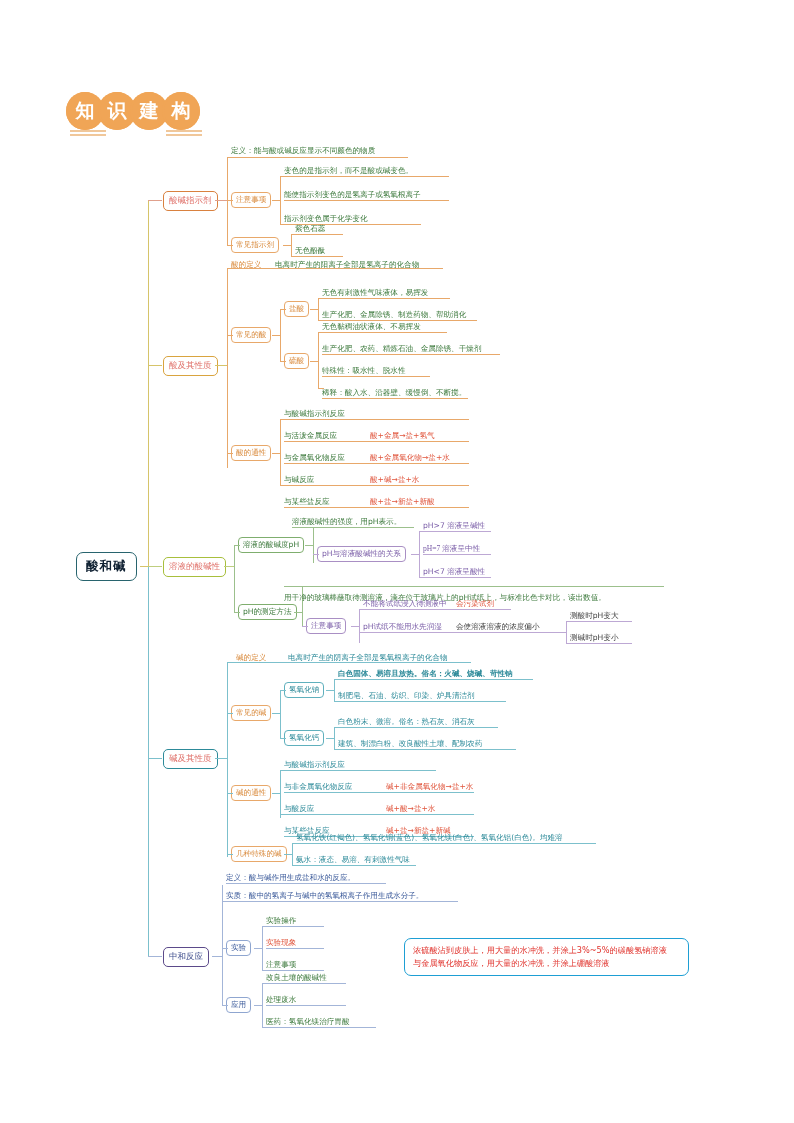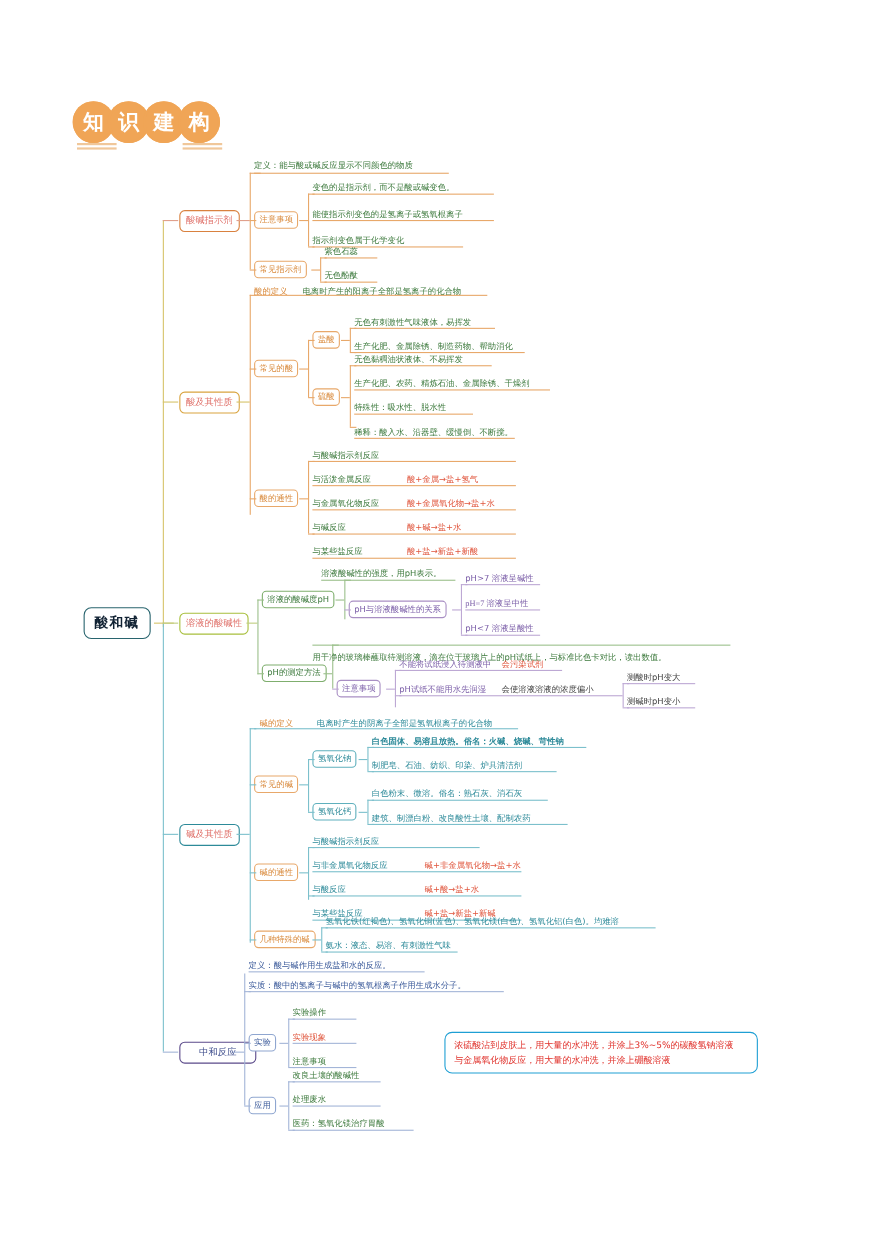--- a/index.html
+++ b/index.html
@@ -24,21 +24,21 @@
   .node{position:absolute;box-sizing:border-box;display:flex;align-items:center;
         justify-content:center;white-space:nowrap;border-radius:5px;background:#fff;}
   .root{
     border:1.6px solid #28646e;color:#123;font-size:12.5px;font-weight:bold;
     padding:5px 9px;border-radius:7px;letter-spacing:1px;
   }
   .b1{border:1.2px solid #d9813f;color:#e0736c;font-size:8.5px;padding:3px 5px;}
   .b2{border:1.2px solid #d9a43f;color:#e0736c;font-size:8.5px;padding:3px 5px;}
   .b3{border:1.2px solid #a8bf3c;color:#e0736c;font-size:8.5px;padding:3px 5px;}
   .b4{border:1.2px solid #2d8a99;color:#e0736c;font-size:8.5px;padding:3px 5px;}
-  .b5{border:1.2px solid #5b4a8a;color:#3b4a8a;font-size:8.5px;padding:3px 17px;}
+  .b5{border:1.2px solid #5b4a8a;color:#3b4a8a;font-size:8.5px;padding:3px 5px;}
 
   .sub{position:absolute;box-sizing:border-box;white-space:nowrap;border-radius:4px;
        background:#fff;padding:2px 4px;font-size:7.6px;display:flex;align-items:center;}
   .sub-or{border:1px solid #e8a86a;color:#d98a3c;}
   .sub-gr{border:1px solid #7fae6e;color:#3d7a3d;}
   .sub-tl{border:1px solid #5fb0bd;color:#2d8a99;}
   .sub-pu{border:1px solid #a98fc4;color:#7b5ea8;}
   .sub-bl{border:1px solid #8fa6d0;color:#3b5a9a;}
 
   
@@ -139,21 +139,21 @@
   <div class="ul c-or" style="left:295px;top:256px;width:48px;"></div>
   <div class="ln lh c-or" style="left:291px;top:256px;width:6px;"></div>
 
   <div class="node b2" style="left:163px;top:356px;">酸及其性质</div>
 
   <div class="ln lh c-yl" style="left:215px;top:365px;width:12px;"></div>
   <div class="ln lv c-or" style="left:227px;top:268px;height:200px;"></div>
 
   <div class="ln lh c-or" style="left:227px;top:268px;width:6px;"></div>
   <div class="leaf t-orange" style="left:231px;top:259px;">酸的定义</div>
-  <div class="leaf t-green" style="left:275px;top:259px;">电离时产生的阳离子全部是氢离子的化合物</div>
+  <div class="leaf t-green" style="left:275px;top:259px;text-decoration:underline;">电离时产生的阳离子全部是氢离子的化合物</div>
   <div class="ul c-or" style="left:231px;top:268px;width:212px;"></div>
 
   <div class="sub sub-or" style="left:231px;top:327px;">常见的酸</div>
   <div class="ln lh c-or" style="left:227px;top:335px;width:6px;"></div>
   <div class="ln lh c-or" style="left:272px;top:335px;width:8px;"></div>
   <div class="ln lv c-or" style="left:280px;top:309px;height:52px;"></div>
 
   <div class="sub sub-or" style="left:284px;top:301px;">盐酸</div>
   <div class="ln lh c-or" style="left:280px;top:309px;width:6px;"></div>
   <div class="ln lh c-or" style="left:310px;top:309px;width:8px;"></div>

